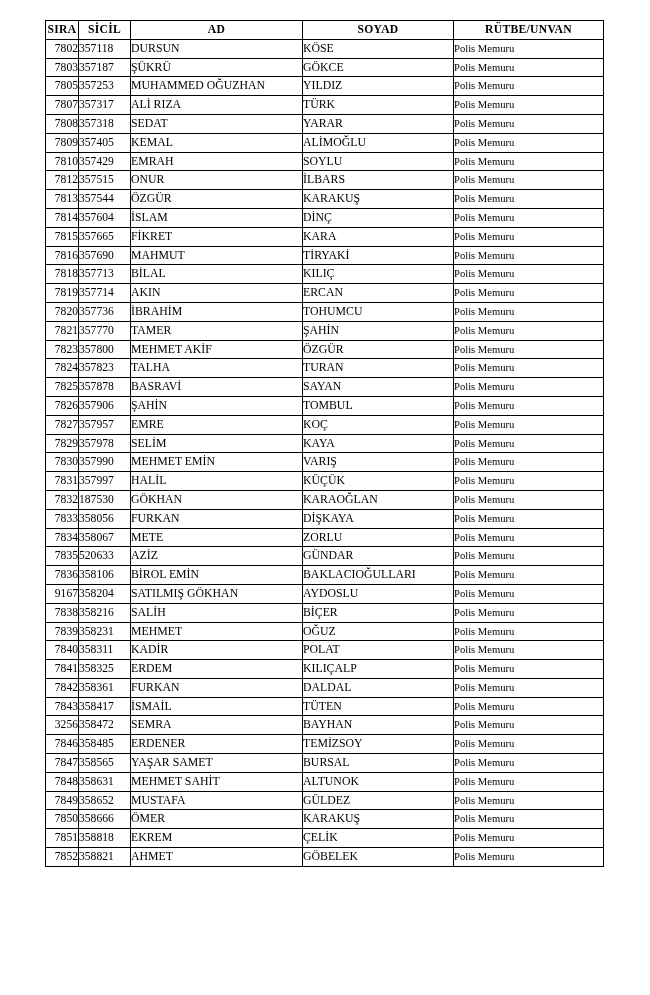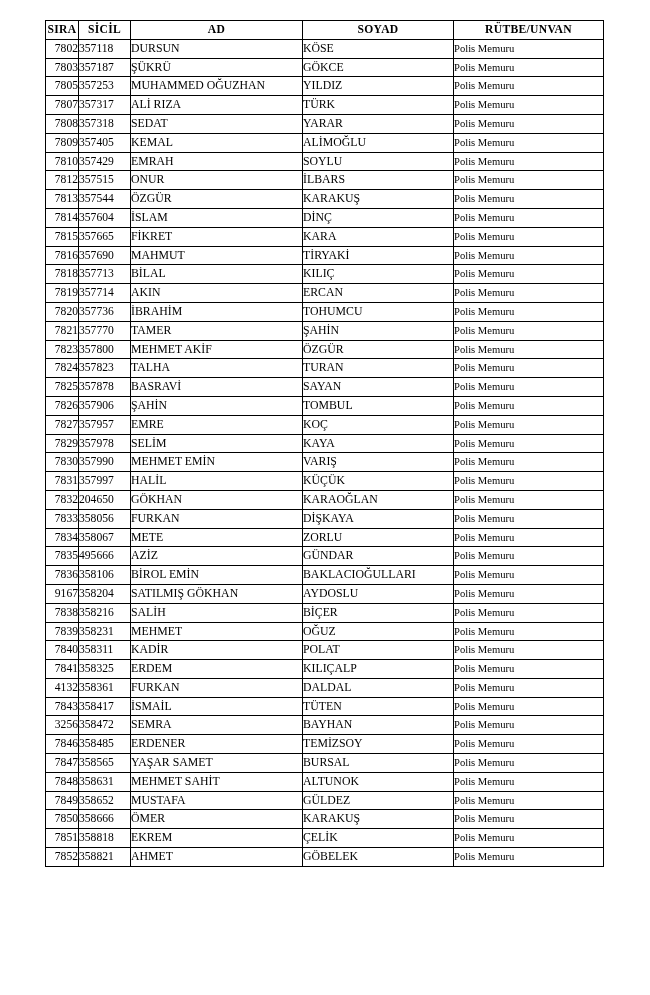--- a/index.html
+++ b/index.html
@@ -259,42 +259,42 @@
         </tr>
         <tr>
           <td class="sira">7831</td>
           <td class="sicil">357997</td>
           <td class="ad">HALİL</td>
           <td class="soyad">KÜÇÜK</td>
           <td class="rutbe">Polis Memuru</td>
         </tr>
         <tr>
           <td class="sira">7832</td>
-          <td class="sicil">204650</td>
+          <td class="sicil">187530</td>
           <td class="ad">GÖKHAN</td>
           <td class="soyad">KARAOĞLAN</td>
           <td class="rutbe">Polis Memuru</td>
         </tr>
         <tr>
           <td class="sira">7833</td>
           <td class="sicil">358056</td>
           <td class="ad">FURKAN</td>
           <td class="soyad">DİŞKAYA</td>
           <td class="rutbe">Polis Memuru</td>
         </tr>
         <tr>
           <td class="sira">7834</td>
           <td class="sicil">358067</td>
           <td class="ad">METE</td>
           <td class="soyad">ZORLU</td>
           <td class="rutbe">Polis Memuru</td>
         </tr>
         <tr>
           <td class="sira">7835</td>
-          <td class="sicil">495666</td>
+          <td class="sicil">520633</td>
           <td class="ad">AZİZ</td>
           <td class="soyad">GÜNDAR</td>
           <td class="rutbe">Polis Memuru</td>
         </tr>
         <tr>
           <td class="sira">7836</td>
           <td class="sicil">358106</td>
           <td class="ad">BİROL EMİN</td>
           <td class="soyad">BAKLACIOĞULLARI</td>
           <td class="rutbe">Polis Memuru</td>
@@ -328,21 +328,21 @@
           <td class="rutbe">Polis Memuru</td>
         </tr>
         <tr>
           <td class="sira">7841</td>
           <td class="sicil">358325</td>
           <td class="ad">ERDEM</td>
           <td class="soyad">KILIÇALP</td>
           <td class="rutbe">Polis Memuru</td>
         </tr>
         <tr>
-          <td class="sira">4132</td>
+          <td class="sira">7842</td>
           <td class="sicil">358361</td>
           <td class="ad">FURKAN</td>
           <td class="soyad">DALDAL</td>
           <td class="rutbe">Polis Memuru</td>
         </tr>
         <tr>
           <td class="sira">7843</td>
           <td class="sicil">358417</td>
           <td class="ad">İSMAİL</td>
           <td class="soyad">TÜTEN</td>

